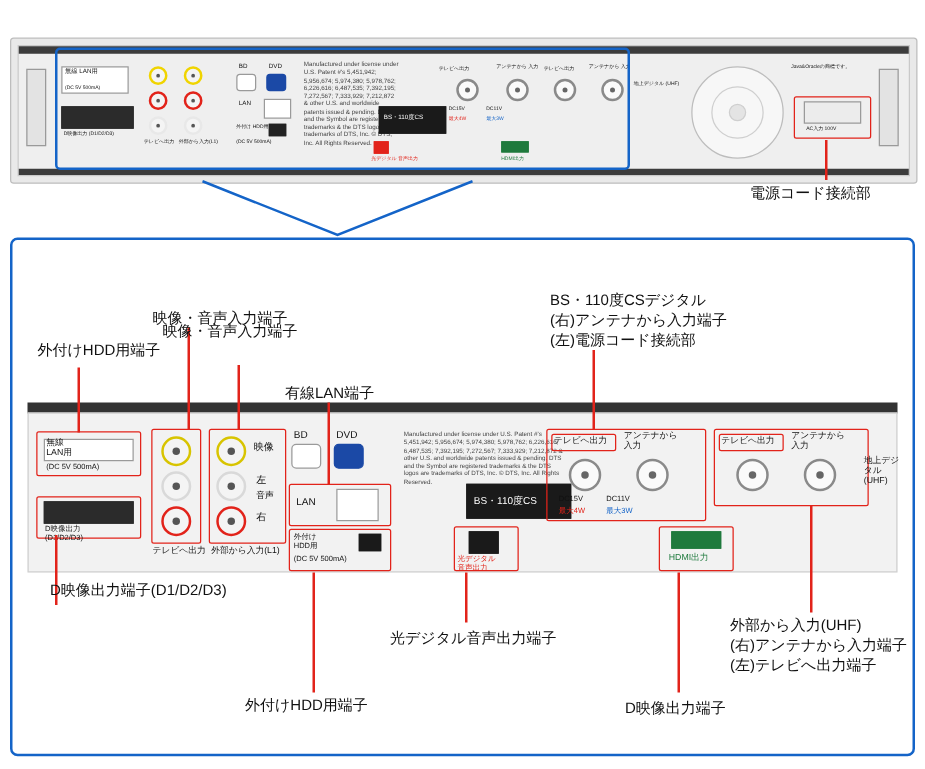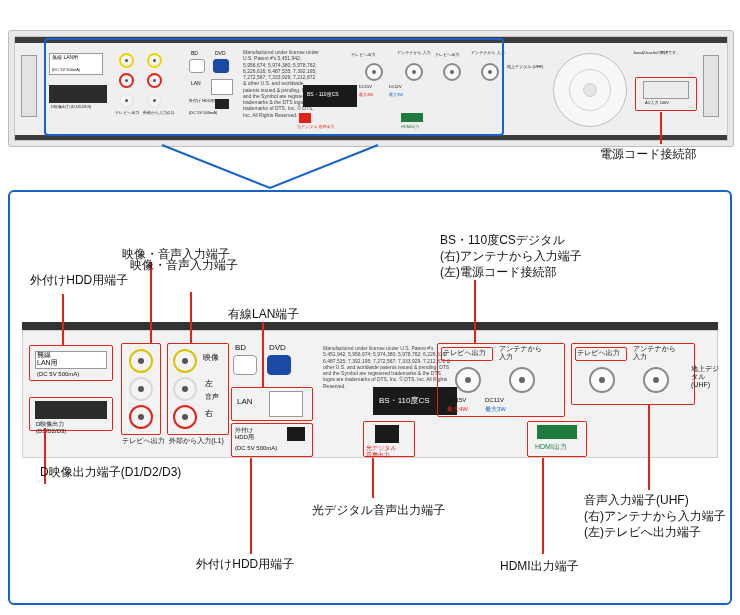--- a/index.html
+++ b/index.html
@@ -277,16 +277,16 @@
 <div class="ctext" style="left:30px;top:272px;">外付けHDD用端子</div>
 <div class="ctext" style="left:122px;top:246px;">映像・音声入力端子</div>
 <div class="ctext" style="left:130px;top:257px;">映像・音声入力端子</div>
 <div class="ctext" style="left:228px;top:306px;">有線LAN端子</div>
 <div class="ctext" style="left:440px;top:232px;white-space:pre-line;">BS・110度CSデジタル
 (右)アンテナから入力端子
 (左)電源コード接続部</div>
 <div class="ctext" style="left:20px;top:464px;margin-left:20px;">D映像出力端子(D1/D2/D3)</div>
 <div class="ctext" style="left:196px;top:556px;">外付けHDD用端子</div>
 <div class="ctext" style="left:312px;top:502px;">光デジタル音声出力端子</div>
-<div class="ctext" style="left:500px;top:558px;">HDMI出力端子</div>
-<div class="ctext" style="left:584px;top:492px;white-space:pre-line;">音声入力端子(UHF)
+<div class="ctext" style="left:500px;top:558px;">D映像出力端子</div>
+<div class="ctext" style="left:584px;top:492px;white-space:pre-line;">外部から入力(UHF)
 (右)アンテナから入力端子
 (左)テレビへ出力端子</div>
 
 </body></html>

